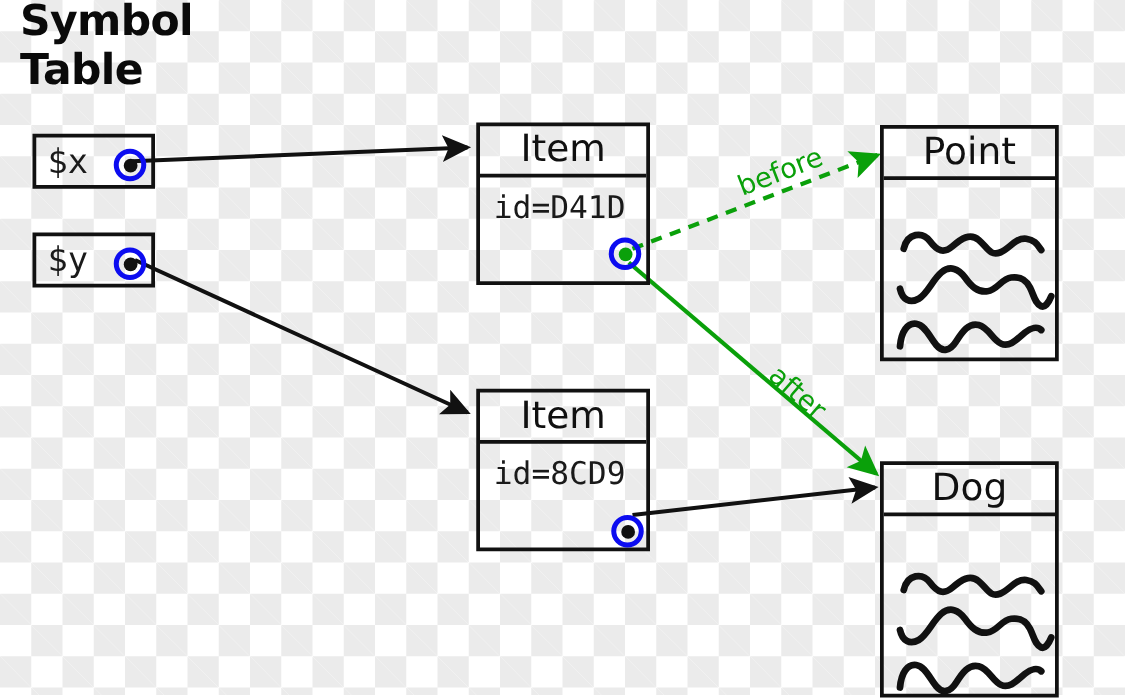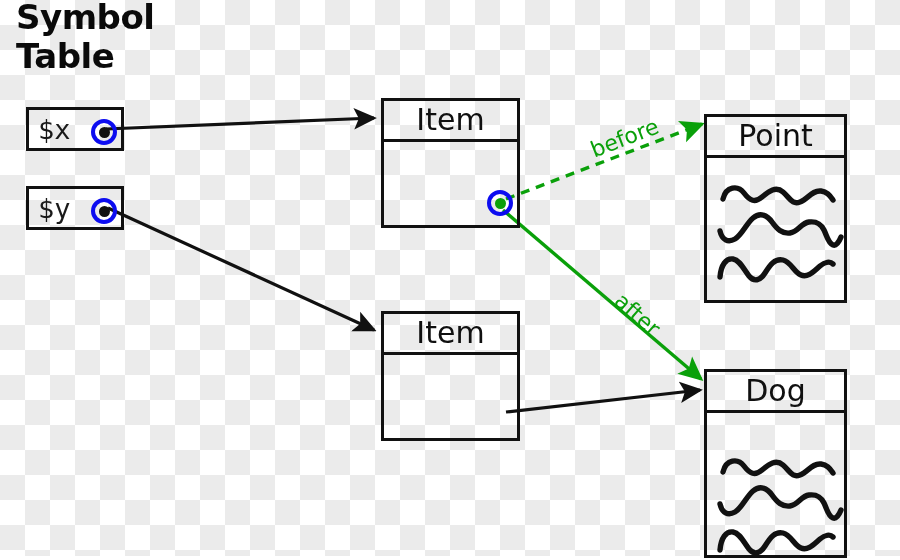--- a/index.html
+++ b/index.html
@@ -186,31 +186,38 @@
   <div class="var-box" style="left:26px; top:186px; width:98px; height:44px;">
     <span class="var-label">$y</span>
     <span class="marker" style="left:62px; top:9px;">
       <span class="dot"></span>
     </span>
   </div>
 
   <div class="obj-box" style="left:381px; top:98px; width:139px; height:130px;">
     <div class="obj-title">Item</div>
     <div class="obj-body">
+      <div class="obj-id">id=D41D</div>
       <span class="marker green-dot" style="left:103px; top:48px;">
         <span class="dot"></span>
       </span>
     </div>
   </div>
 
   <div class="obj-box" style="left:381px; top:311px; width:139px; height:130px;">
     <div class="obj-title">Item</div>
-  </div>
-
-  <div class="obj-box" style="left:704px; top:114px; width:143px; height:189px;">
+    <div class="obj-body">
+      <div class="obj-id">id=8CD9</div>
+      <span class="marker" style="left:105px; top:57px;">
+        <span class="dot"></span>
+      </span>
+    </div>
+  </div>
+
+  <div class="obj-box" style="left:704px; top:100px; width:143px; height:189px;">
     <div class="obj-title">Point</div>
   </div>
 
   <div class="obj-box" style="left:704px; top:369px; width:143px; height:189px;">
     <div class="obj-title">Dog</div>
   </div>
 
   <div class="edge-label" style="left:587px; top:139px; transform: rotate(-21deg);">before</div>
 
   <div class="edge-label" style="left:626px; top:288px; transform: rotate(41deg);">after</div>

